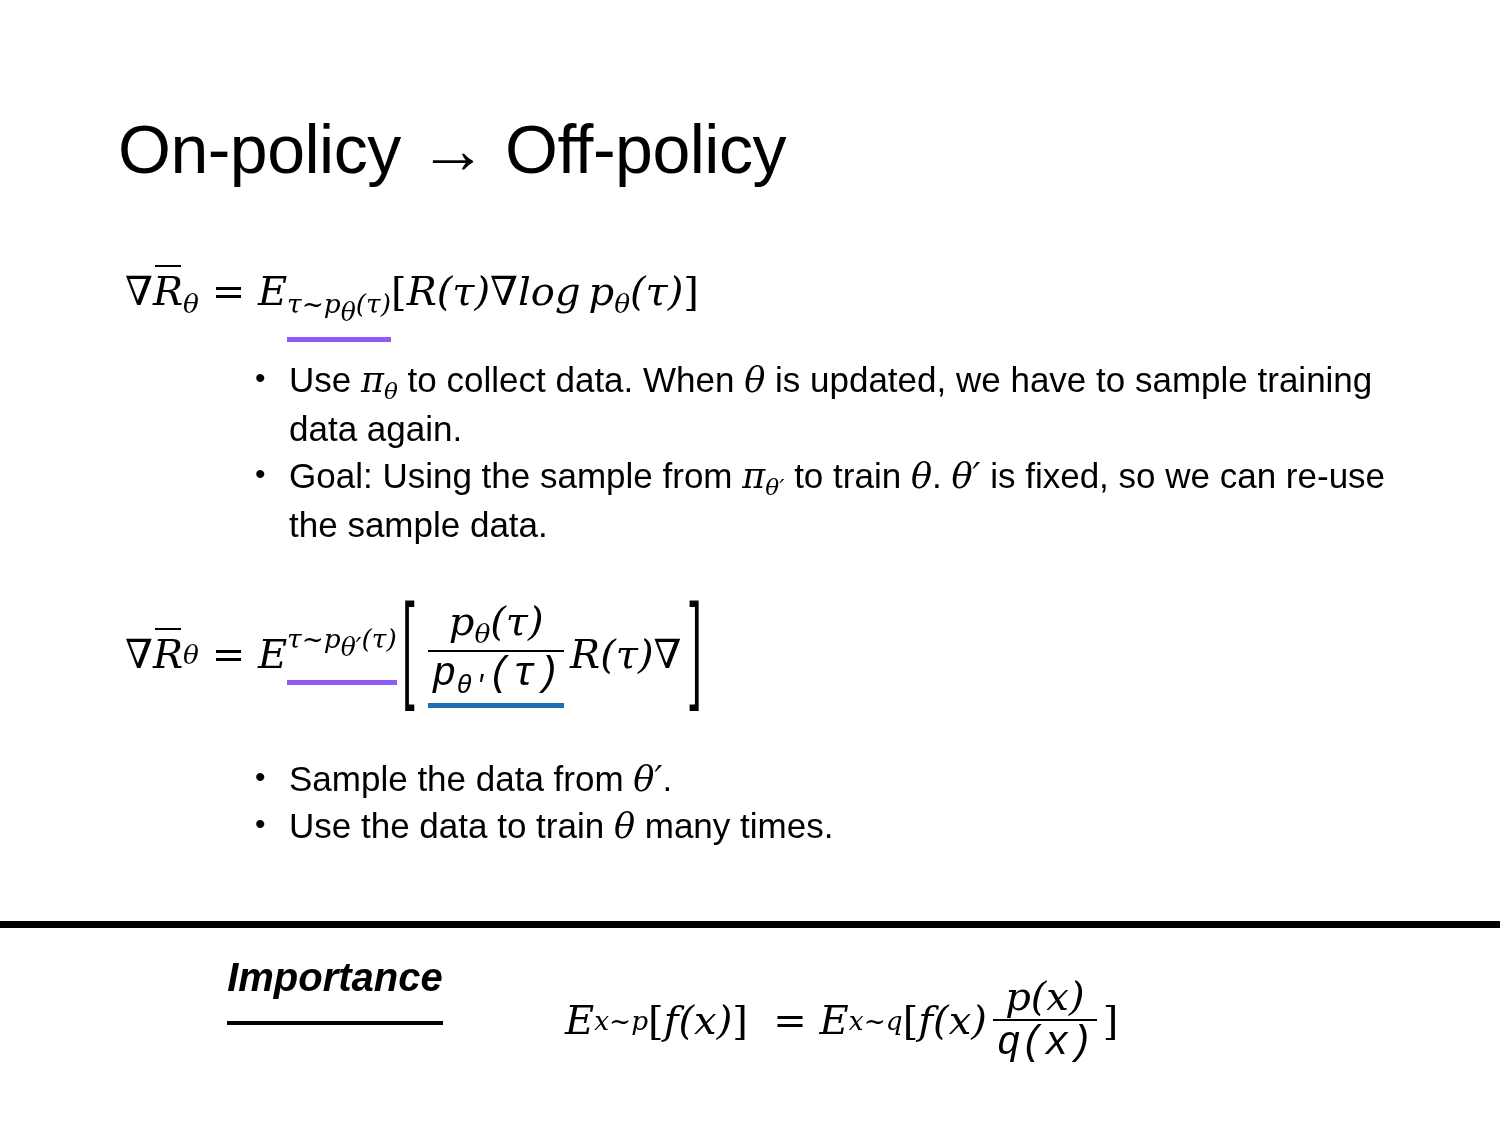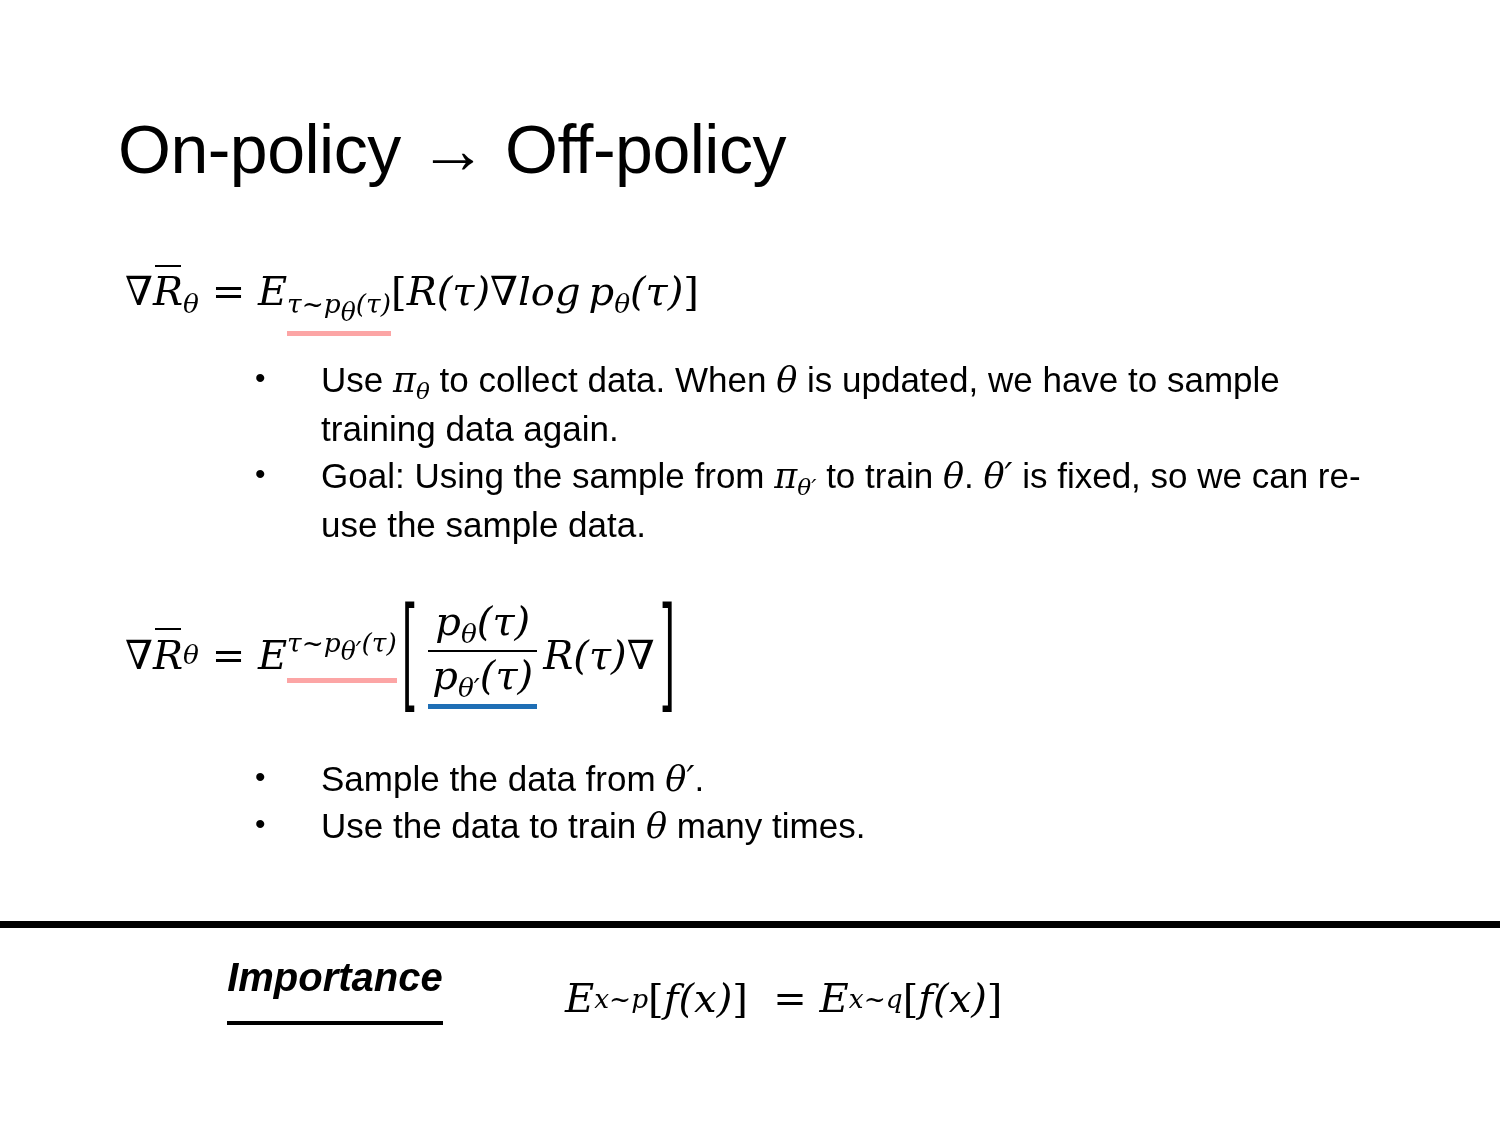--- a/index.html
+++ b/index.html
@@ -52,35 +52,35 @@
   }
   .bar-wrap::before {
     content: "";
     position: absolute;
     left: 6%;
     right: 6%;
     top: -0.08em;
     border-top: 2px solid #000;
   }
   .uline {
-    border-bottom: 5px solid #fca5a5;
-    padding-bottom: 12px;
+    border-bottom: 5px solid #8b5cf6;
+    padding-bottom: 18px;
   }
 
   
   .frac {
     display: inline-flex;
     flex-direction: column;
     align-items: center;
     vertical-align: middle;
     margin: 0 6px;
     line-height: 1.05;
   }
   .frac .num { padding: 0 4px; text-align: right; }
-  .frac .den { padding: 0 4px; }
+  .frac .den { padding: 0 4px; font-family: Liberation Mono, monospace; }
   .frac .bar {
     width: 100%;
     border-top: 2px solid #000;
     margin: 2px 0;
   }
   .frac.ul .den {
     border-bottom: 5px solid #1f6fb5;
     padding-bottom: 2px;
   }
 
@@ -132,21 +132,20 @@
   }
   .bullet .dot {
     width: 34px;
     flex: 0 0 34px;
     font-size: 30px;
     line-height: 1.35;
     text-align: left;
   }
   .bullet .txt {
     flex: 1;
-    margin-left: 32px;
   }
   .bullet .txt .math { font-size: 1.0em; }
 
   
   .divider {
     position: absolute;
     left: 0;
     right: 0;
     top: 921px;
     border-top: 7px solid #000;
@@ -243,16 +242,20 @@
   <div class="divider"></div>
 
   <div class="footer-label">
     <div><span class="l1">Importance</span></div>
   </div>
 
   <div class="footer-eq math">
     <span>E</span><span class="sub">x~p</span><span class="up">[</span>f(x)<span class="up">]</span>
     <span class="up">&nbsp;&nbsp;=&nbsp;</span>
     <span>E</span><span class="sub">x~q</span><span class="up">[</span>f(x)
-    <span class="up">]</span>
+    <span class="frac">
+      <span class="num">p(x)</span>
+      <span class="bar"></span>
+      <span class="den">q(x)</span>
+    </span><span class="up">]</span>
   </div>
 
 </div>
 
 </body></html>

